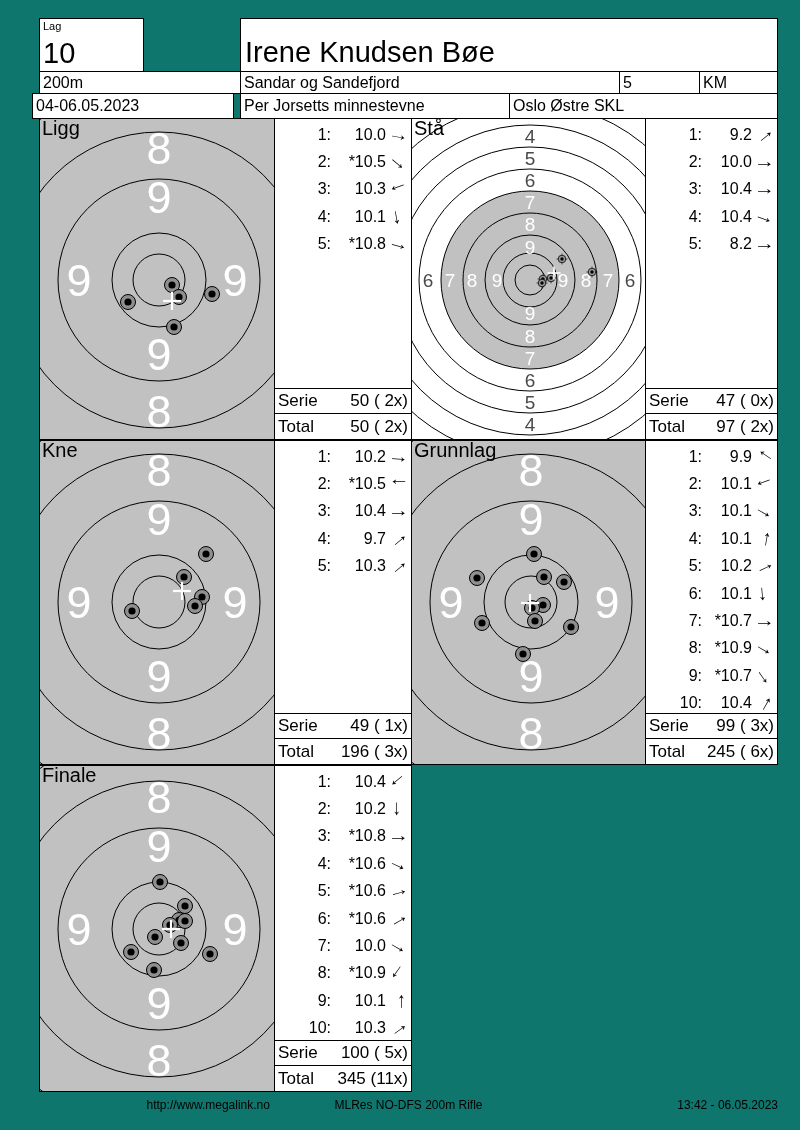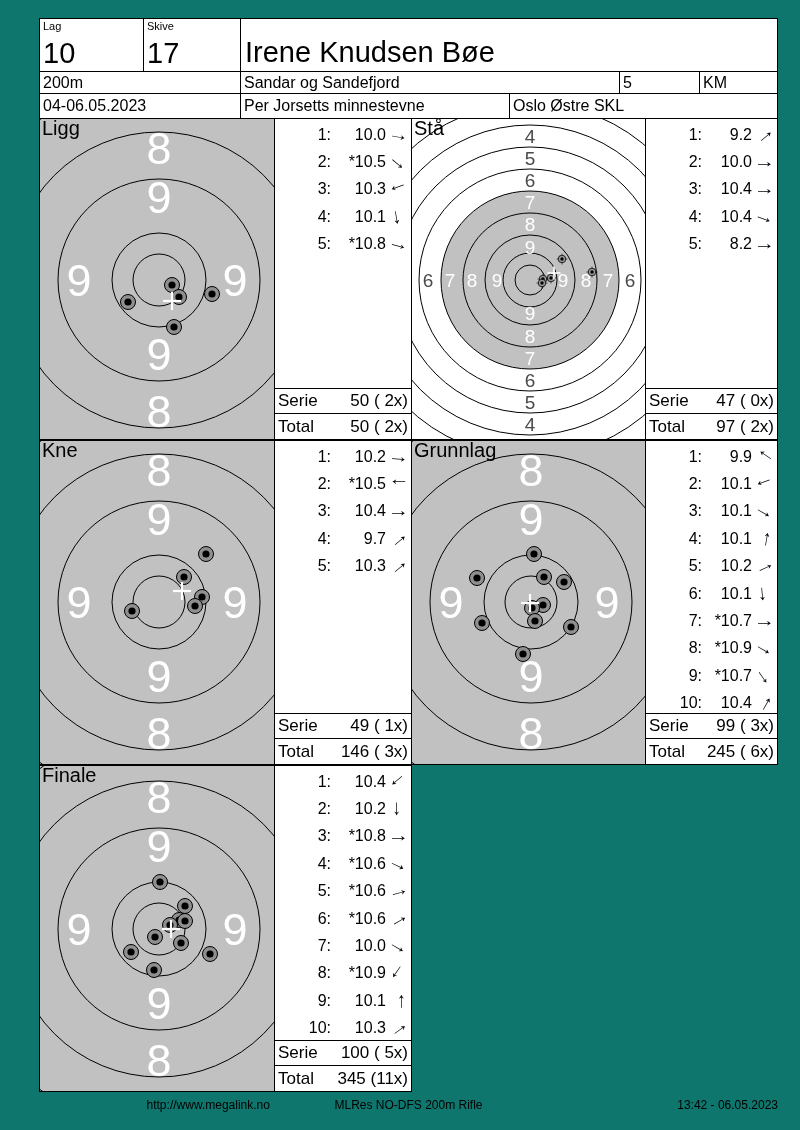--- a/index.html
+++ b/index.html
@@ -10,21 +10,21 @@
   .c-lag{left:39px;top:18px;width:105px;height:54px;}
   .c-skive{left:143px;top:18px;width:98px;height:54px;}
   .c-name{left:240px;top:18px;width:538px;height:54px;display:flex;align-items:flex-end;}
   .mini{font-size:11px;position:absolute;top:1px;left:3px;}
   .bignum{font-size:29px;position:absolute;bottom:1px;left:3px;}
   .name-text{font-size:29px;padding:0 0 2px 4px;white-space:nowrap;}
   .c-dist{left:39px;top:71px;width:224px;height:23px;}
   .c-club{left:240px;top:71px;width:380px;height:23px;}
   .c-five{left:619px;top:71px;width:81px;height:23px;}
   .c-km{left:699px;top:71px;width:79px;height:23px;}
-  .c-date{left:39px;top:93px;width:202px;height:26px;}
+  .c-date{left:32px;top:93px;width:202px;height:26px;}
   .c-event{left:240px;top:93px;width:270px;height:26px;}
   .c-org{left:509px;top:93px;width:269px;height:26px;}
   .hcell-text{font-size:16px;padding-left:3px;display:flex;align-items:center;height:100%;white-space:nowrap;}
   
   .sec0-target{left:39px;top:118px;width:236px;height:322px;}
   .sec0-list  {left:274px;top:118px;width:138px;height:322px;}
   .sec1-target{left:411px;top:118px;width:235px;height:322px;}
   .sec1-list  {left:645px;top:118px;width:133px;height:322px;}
   .sec2-target{left:39px;top:440px;width:236px;height:325px;}
   .sec2-list  {left:274px;top:440px;width:138px;height:325px;}
@@ -53,24 +53,20 @@
   .f-right{flex:1;text-align:right;}
 </style>
 </head>
 <body>
 
 <div id="page">
 
   <div class="cell c-lag">
     <span class="mini">Lag</span>
     <span class="bignum">10</span>
-  </div>
-  <div class="cell c-skive">
-    <span class="mini">Skive</span>
-    <span class="bignum">17</span>
   </div>
   <div class="cell c-name">
     <span class="name-text">Irene Knudsen Bøe</span>
   </div>
   <div class="cell c-dist">
     <span class="hcell-text">200m</span>
   </div>
   <div class="cell c-club">
     <span class="hcell-text">Sandar og Sandefjord</span>
   </div>
@@ -339,21 +335,21 @@
             <span style="transform: rotate(-40deg) scaleX(1.25);">→</span>
           </span>
         </div>
       </div>
     <div class="sum serie">
       <span>Serie</span>
       <span>49 ( 1x)</span>
     </div>
     <div class="sum total">
       <span>Total</span>
-      <span>146 ( 3x)</span>
+      <span>196 ( 3x)</span>
     </div>
   </div>
 
   <div class="cell target-cell sec3-target">
     <svg viewBox="0 0 233 323" preserveAspectRatio="none">
         <rect x="0" y="0" width="233" height="323" fill="#c1c1c1"></rect>
         <circle cx="119" cy="161" r="26" fill="none" stroke="#000000" stroke-width="1"></circle>
         <circle cx="119" cy="161" r="47" fill="none" stroke="#000000" stroke-width="1"></circle>
         <circle cx="119" cy="161" r="101" fill="none" stroke="#000000" stroke-width="1"></circle>
         <circle cx="119" cy="161" r="148" fill="none" stroke="#000000" stroke-width="1"></circle>

